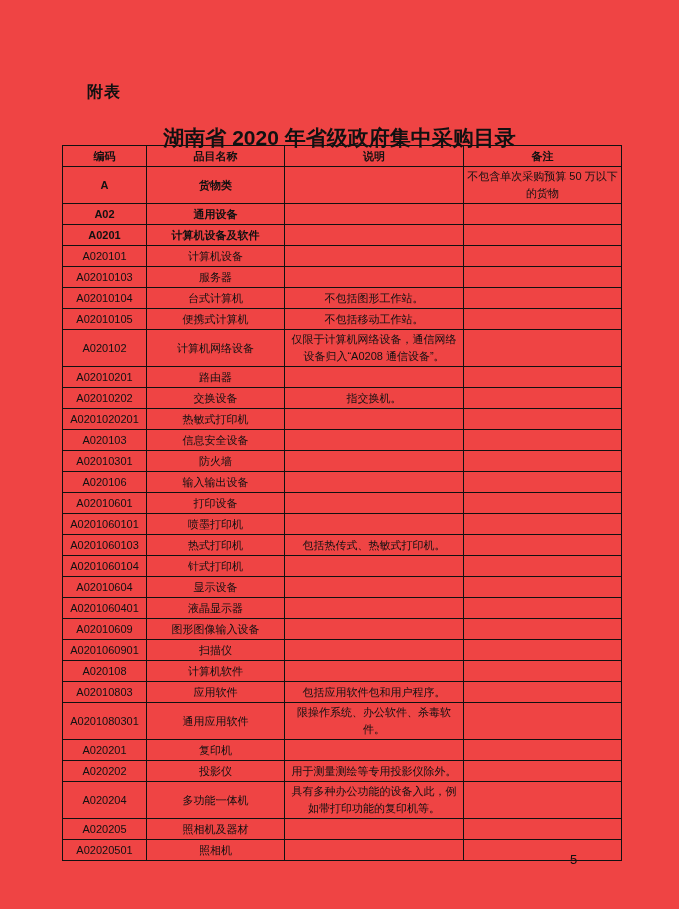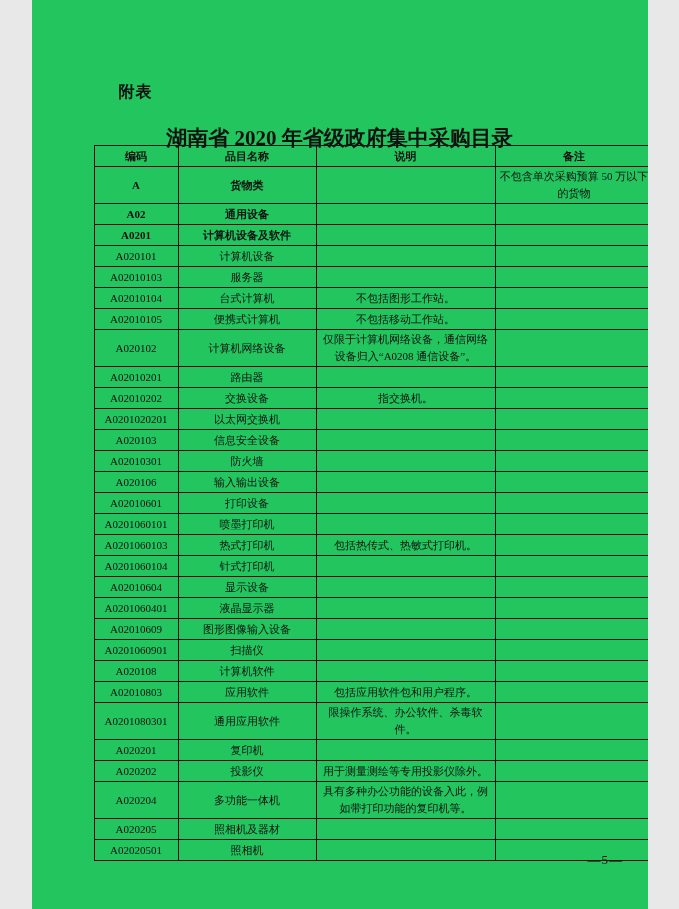--- a/index.html
+++ b/index.html
@@ -1,22 +1,22 @@
 <!DOCTYPE html>
 <html><head>
 <meta charset="utf-8">
 <style>
   html,body { margin:0; padding:0; background:#e8e8e8; }
   .page {
     position: relative;
-    width: 616px; height: 909px;
+    width: 679px; height: 909px;
     margin: 0 auto;
-    background: #22c55e;
+    background: #ef4444;
     color: #111;
-    font-family: Liberation Serif, serif;
+    font-family: Liberation Sans, sans-serif;
     overflow: hidden;
   }
   .annex {
     position: absolute;
     left: 87px; top: 82px;
     font-size: 16px;
     font-weight: bold;
     letter-spacing: 1px;
   }
   .title {
@@ -139,21 +139,21 @@
           <td class="cell-remark"></td>
         </tr>
         <tr>
           <td class="cell-code">A02010202</td>
           <td class="cell-name">交换设备</td>
           <td class="cell-desc">指交换机。</td>
           <td class="cell-remark"></td>
         </tr>
         <tr>
           <td class="cell-code">A0201020201</td>
-          <td class="cell-name">以太网交换机</td>
+          <td class="cell-name">热敏式打印机</td>
           <td class="cell-desc"></td>
           <td class="cell-remark"></td>
         </tr>
         <tr>
           <td class="cell-code">A020103</td>
           <td class="cell-name">信息安全设备</td>
           <td class="cell-desc"></td>
           <td class="cell-remark"></td>
         </tr>
         <tr>

